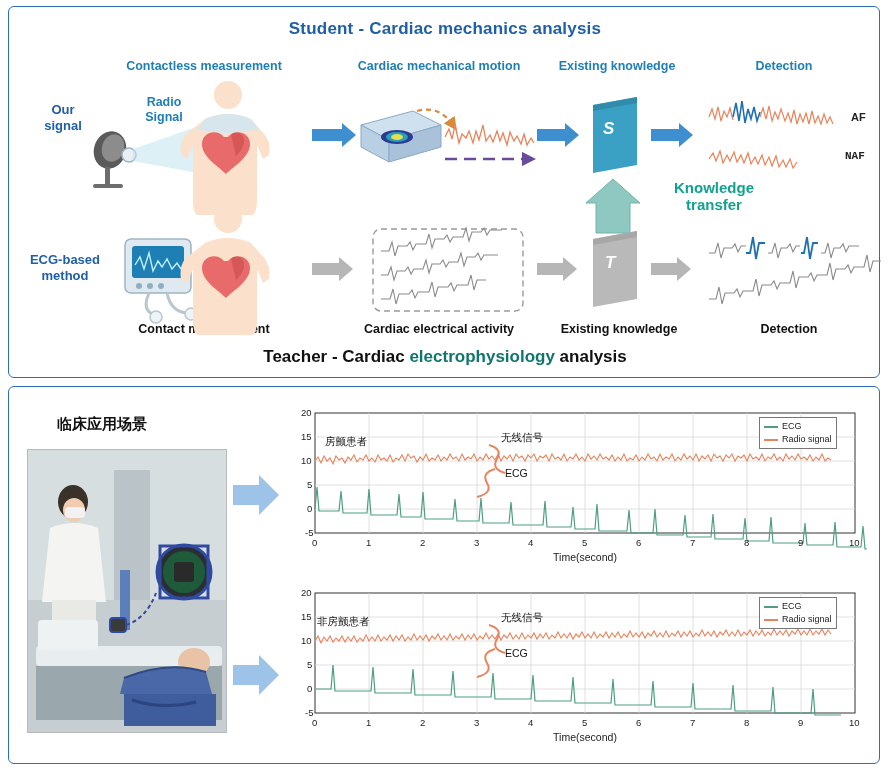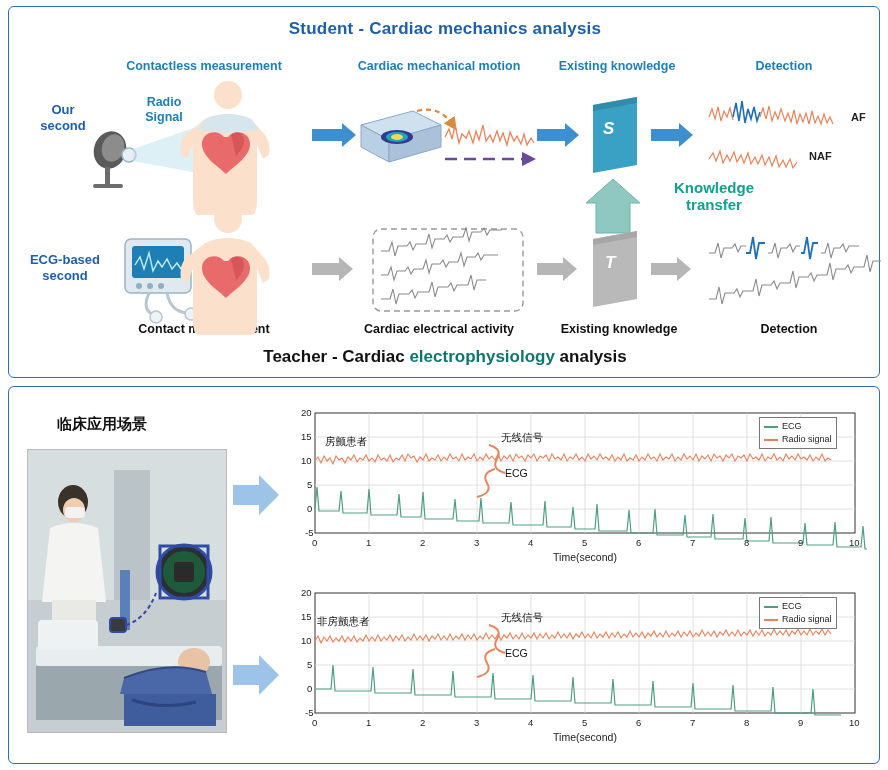--- a/index.html
+++ b/index.html
@@ -84,25 +84,25 @@
       <span>Teacher - Cardiac </span><span class="hl">electrophysiology</span><span> analysis</span>
     </div>
 
     <div class="colhead" style="left:95px;top:52px;width:200px;">Contactless measurement</div>
     <div class="colhead" style="left:320px;top:52px;width:220px;">Cardiac mechanical motion</div>
     <div class="colhead" style="left:528px;top:52px;width:160px;">Existing knowledge</div>
     <div class="colhead" style="left:700px;top:52px;width:150px;">Detection</div>
 
     <div class="rowlabel" style="left:14px;top:95px;width:80px;">
       <span style="white-space:pre-line;">Our
-second</span>
+signal</span>
     </div>
     <div class="rowlabel" style="left:6px;top:245px;width:100px;color:#1f5fa8;">
       <span style="white-space:pre-line;">ECG-based
-second</span>
+method</span>
     </div>
 
     <div class="blk" style="left:95px;top:315px;width:200px;">Contact measurement</div>
     <div class="blk" style="left:315px;top:315px;width:230px;">Cardiac electrical activity</div>
     <div class="blk" style="left:525px;top:315px;width:170px;">Existing knowledge</div>
     <div class="blk" style="left:705px;top:315px;width:150px;">Detection</div>
 
     <div class="smlabel" style="left:110px;top:88px;width:90px;color:#1f7fb5;font-size:12.5px;">
       <span style="white-space:pre-line;">Radio
 Signal</span>
@@ -239,21 +239,21 @@
         <path d="M759,246 h4 l3,-10 3,15 3,-10 h6 l3,-4 3,8 3,-6 h4" stroke="#8a8a8a"></path>
         <path d="M792,246 h3 l3,-16 3,22 3,-16 h5" stroke="#1f6fb5" stroke-width="1.8"></path>
         <path d="M812,246 h4 l3,-10 3,15 3,-10 h6 l3,-4 3,8 3,-6 h10" stroke="#8a8a8a"></path>
       </g>
       <g fill="none" stroke="#8a8a8a" stroke-width="1.1">
         <path d="M700,292 h7 l3,-12 3,17 3,-11 h9 l3,-4 3,8 3,-6 h10 l3,-12 3,17 3,-11 h9 l3,-4 3,8 3,-6 h10 l3,-12 3,17 3,-11 h9 l3,-4 3,8 3,-6 h10 l3,-12 3,17 3,-11 h9 l3,-4 3,8 3,-6 h10 l3,-12 3,17 3,-11 h9"></path>
       </g>
     </svg>
 
     <div class="sig-lab" style="left:842px;top:104px;">AF</div>
-    <div class="sig-lab" style="left:800px;top:143px;">NAF</div>
+    <div class="sig-lab" style="left:836px;top:143px;font-family:Liberation Mono, monospace;">NAF</div>
 
     <div style="position:absolute;left:594px;top:112px;font-size:17px;font-style:italic;color:#ffffff;font-weight:bold;">S</div>
     <div style="position:absolute;left:596px;top:246px;font-size:17px;font-style:italic;color:#ffffff;font-weight:bold;">T</div>
   </div>
 
   <div class="panel" id="panel-bottom">
 
     <div class="cn-title" style="left:48px;top:28px;">临床应用场景</div>
 
     <div class="photo" style="left:18px;top:62px;width:200px;height:284px;">

